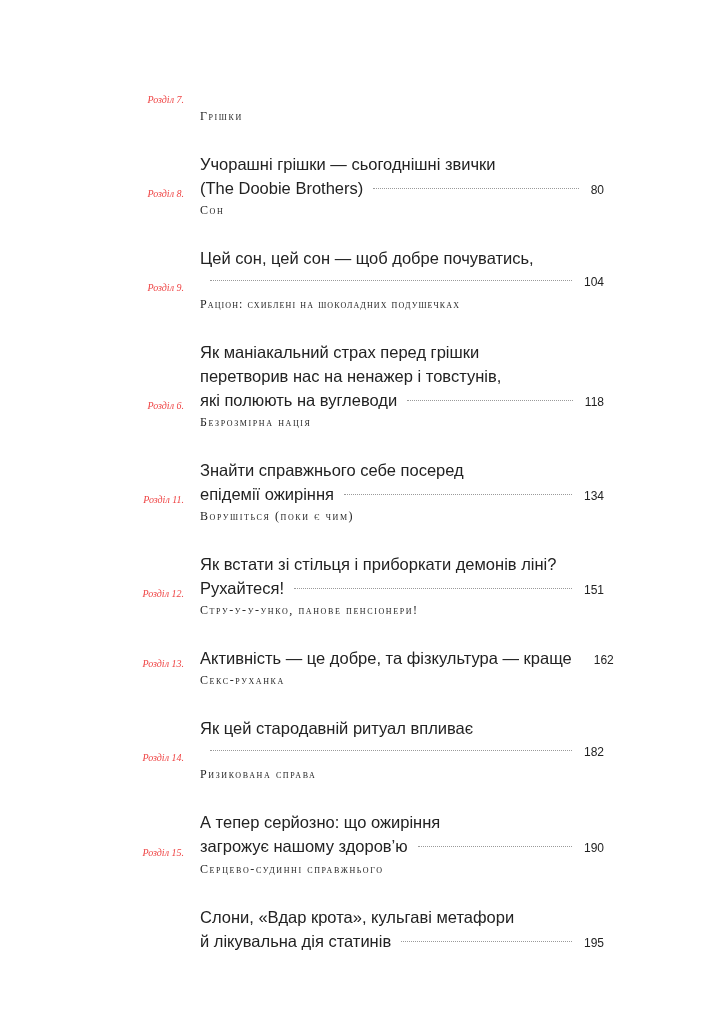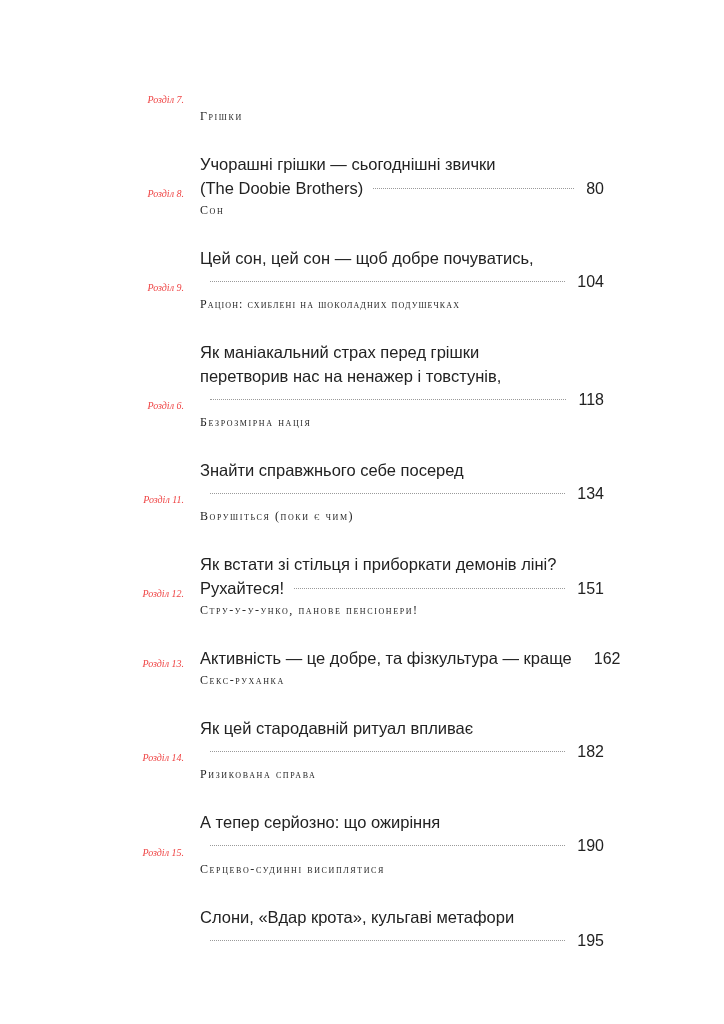--- a/index.html
+++ b/index.html
@@ -73,21 +73,21 @@
       flex: 1 1 auto;
       margin: 0 12px 0 10px;
       border-bottom: 1.5px dotted #9a9a9a;
       height: 0;
       position: relative;
       top: -5px;
     }
     .line .page {
       flex: 0 0 auto;
       text-align: right;
-      font-size: 16px;
+      font-size: 12px;
     }
   </style>
 </head>
 <body>
 
 <div class="toc">
 
   <div class="chapter" style="top:0px">
     <span class="chapter-label">Розділ 7.</span>
     <span class="chapter-title">Грішки</span>
@@ -108,30 +108,32 @@
       <span class="page">104</span>
     </div>
   </div>
 
   <div class="chapter" style="top:188px">
     <span class="chapter-label">Розділ 9.</span>
     <span class="chapter-title" style="letter-spacing:1.1px">Раціон: схиблені на шоколадних подушечках</span>
     <div class="line" style="top:24px"><span>Як маніакальний страх перед грішки</span></div>
     <div class="line" style="top:48px"><span>перетворив нас на ненажер і товстунів,</span></div>
     <div class="line last" style="top:72px">
+      <span class="txt">які полюють на вуглеводи</span>
       <span class="leader"></span>
       <span class="page">118</span>
     </div>
   </div>
 
   <div class="chapter" style="top:306px">
     <span class="chapter-label">Розділ 6.</span>
     <span class="chapter-title">Безрозмірна нація</span>
     <div class="line" style="top:24px"><span>Знайти справжнього себе посеред</span></div>
     <div class="line last" style="top:48px">
+      <span class="txt">епідемії ожиріння</span>
       <span class="leader"></span>
       <span class="page">134</span>
     </div>
   </div>
 
   <div class="chapter" style="top:400px">
     <span class="chapter-label">Розділ 11.</span>
     <span class="chapter-title">Ворушіться (поки є чим)</span>
     <div class="line" style="top:24px"><span>Як встати зі стільця і приборкати демонів ліні?</span></div>
     <div class="line last" style="top:48px">
@@ -159,28 +161,30 @@
       <span class="leader"></span>
       <span class="page">182</span>
     </div>
   </div>
 
   <div class="chapter" style="top:658px">
     <span class="chapter-label">Розділ 14.</span>
     <span class="chapter-title">Ризикована справа</span>
     <div class="line" style="top:24px"><span>А тепер серйозно: що ожиріння</span></div>
     <div class="line last" style="top:48px">
+      <span class="txt">загрожує нашому здоров’ю</span>
       <span class="leader"></span>
       <span class="page">190</span>
     </div>
   </div>
 
   <div class="chapter" style="top:753px">
     <span class="chapter-label">Розділ 15.</span>
-    <span class="chapter-title">Серцево-судинні висиплятися</span>
+    <span class="chapter-title">Серцево-судинні справжнього</span>
     <div class="line" style="top:24px"><span>Слони, «Вдар крота», кульгаві метафори</span></div>
     <div class="line last" style="top:48px">
+      <span class="txt">й лікувальна дія статинів</span>
       <span class="leader"></span>
       <span class="page">195</span>
     </div>
   </div>
 
 </div>
 
 </body></html>

